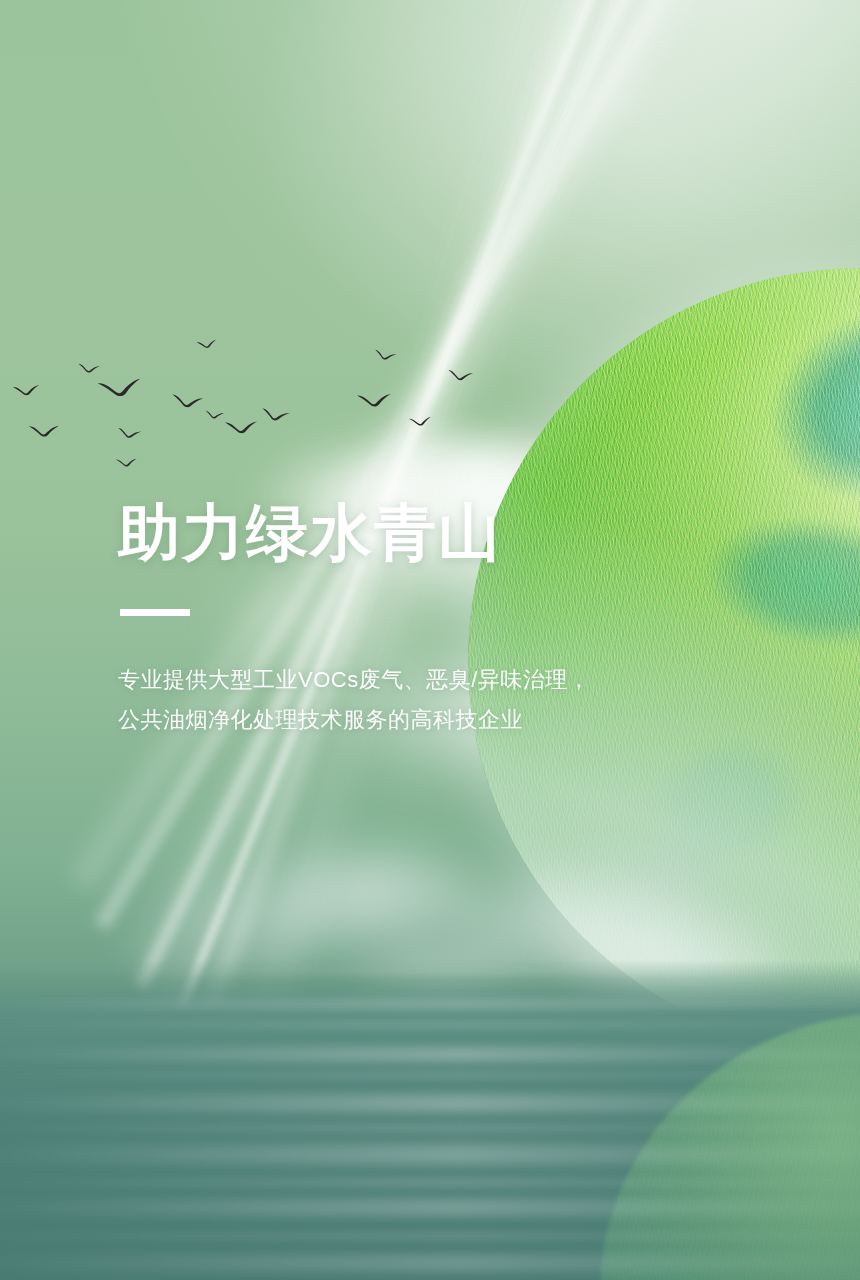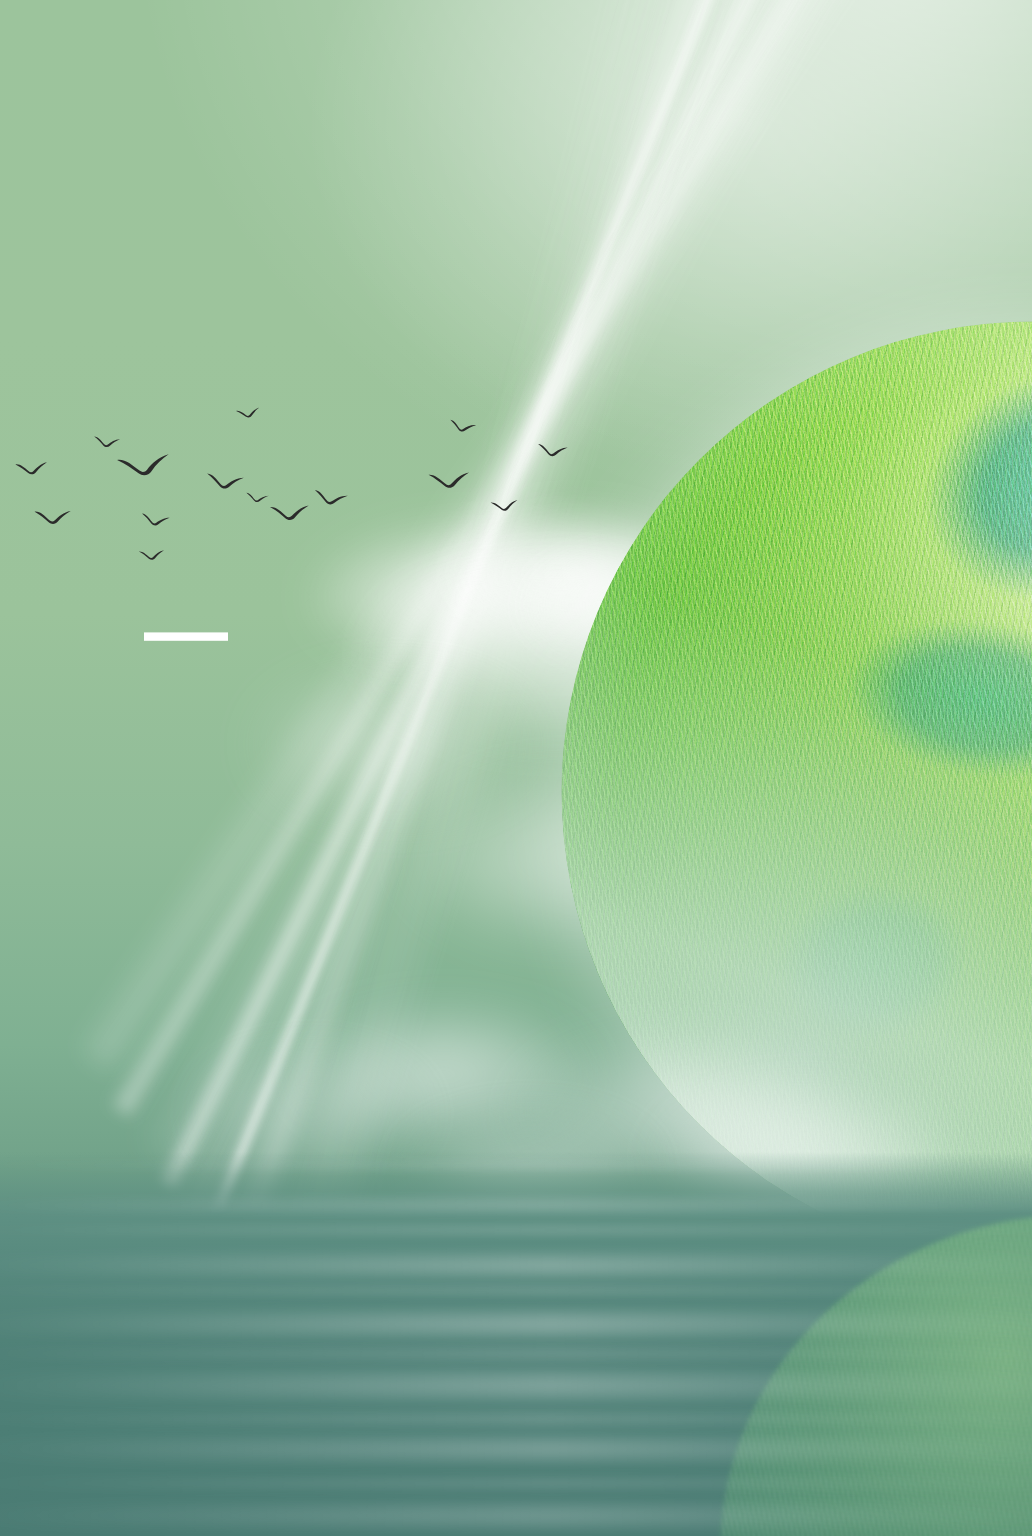--- a/index.html
+++ b/index.html
@@ -337,19 +337,22 @@
       </div>
       <div class="bird" style="left: 115px; top: 458px; transform: scale(0.56) rotate(-5deg); transform-origin: left top;">
         <svg width="40" height="20" viewBox="0 0 40 20">
           <path d="M1 3 C7 3 11 8 15.5 12.5 C17.5 14.6 19.5 14.8 21.5 13 C25.5 9.4 31 5 38.5 4.2 C33 7 28.5 10.2 24.5 14.6 C22 17.4 17.8 17.6 15 14.8 C10.8 10.6 6.6 6.6 1 3 Z" fill="#2B2B2B"></path>
         </svg>
       </div>
     </div>
 
   <div id="content">
     <div id="headline">
+      <span class="hl-line">助力绿水青山</span>
     </div>
     <div id="divider"></div>
     <div id="subtitle">
+      <span class="sub-line">专业提供大型工业VOCs废气、恶臭/异味治理，</span>
+      <span class="sub-line">公共油烟净化处理技术服务的高科技企业</span>
     </div>
   </div>
 
 </div>
 
 </body></html>

